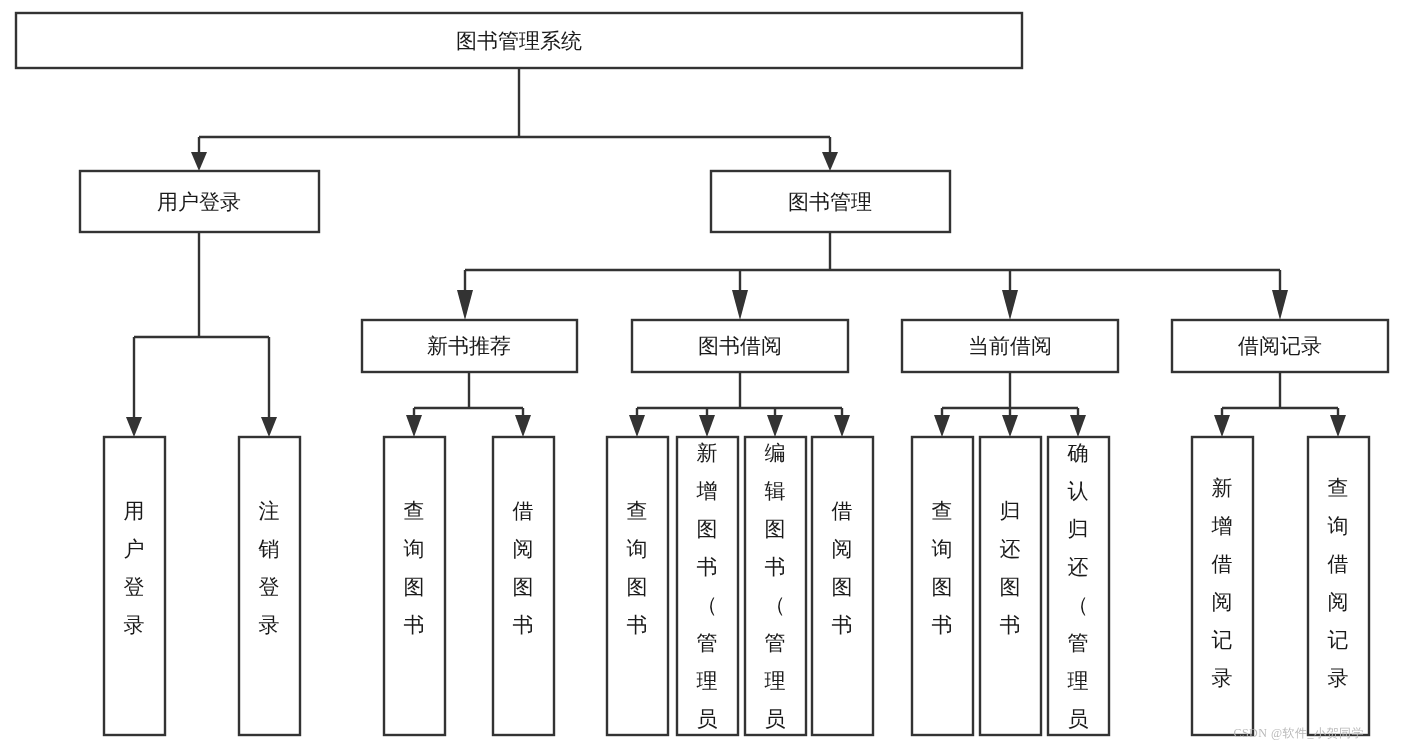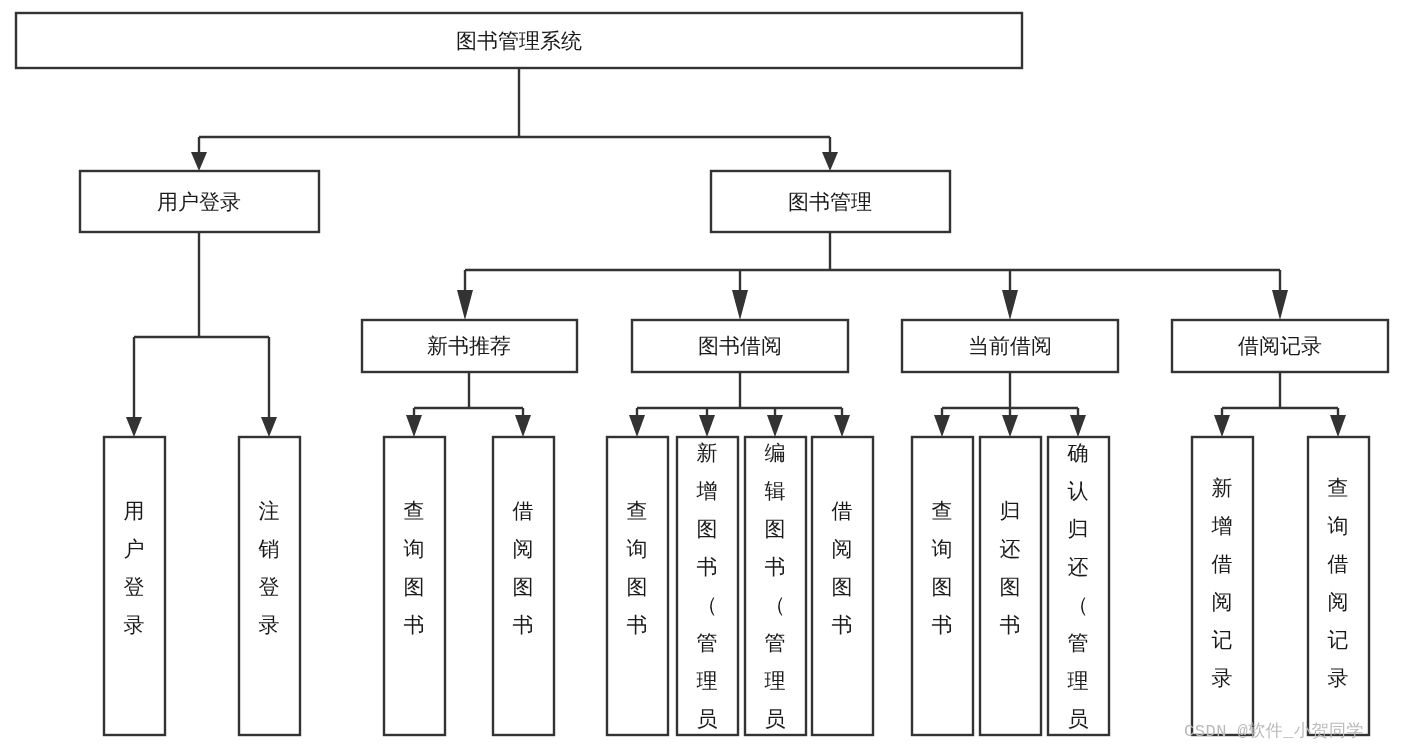--- a/index.html
+++ b/index.html
@@ -52,22 +52,22 @@
   .node-label-v {
     font-family: "Liberation Sans", "DejaVu Sans", sans-serif;
     font-size: 21px;
     fill: #1a1a1a;
     text-anchor: middle;
   }
   .watermark-text {
     position: absolute;
     right: 8px;
     bottom: 5px;
-    font-family: Liberation Mono, monospace;
-    font-size: 17px;
+    font-family: Liberation Serif, serif;
+    font-size: 12px;
     color: #b9b9b9;
     white-space: nowrap;
     letter-spacing: 0.5px;
     pointer-events: none;
   }
 </style>
 </head>
 <body>
 
 <div id="diagram-root">

